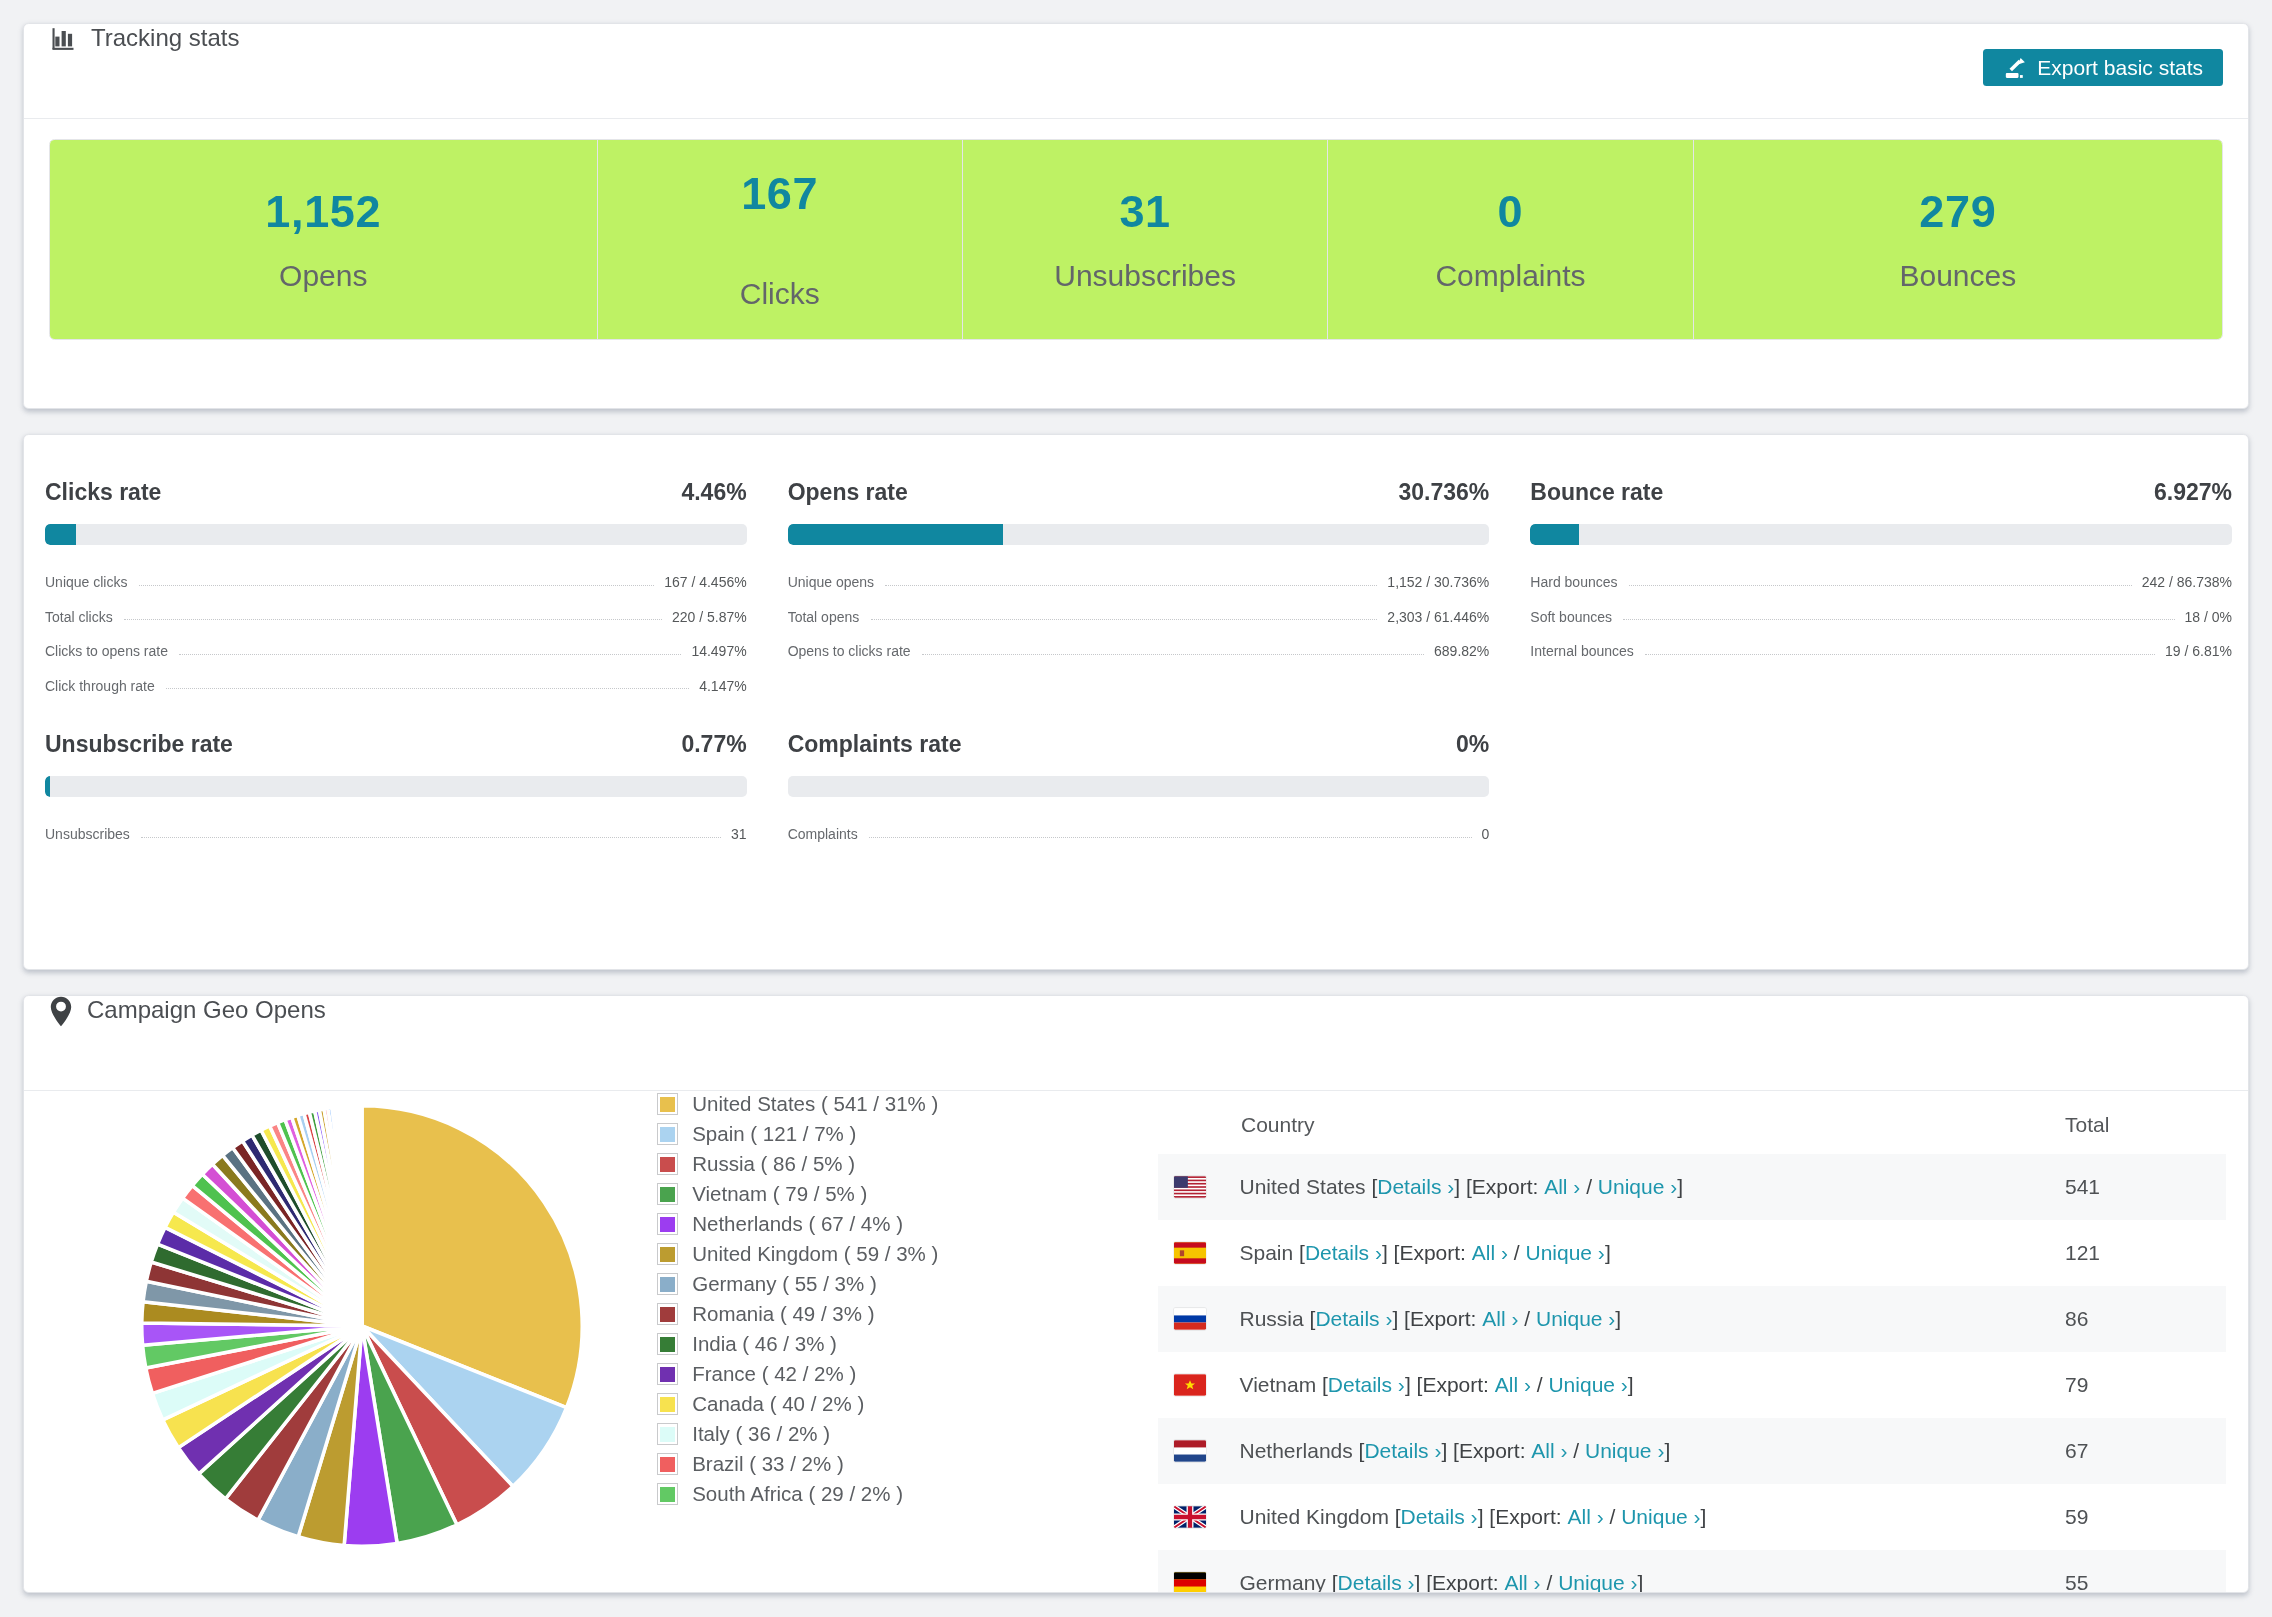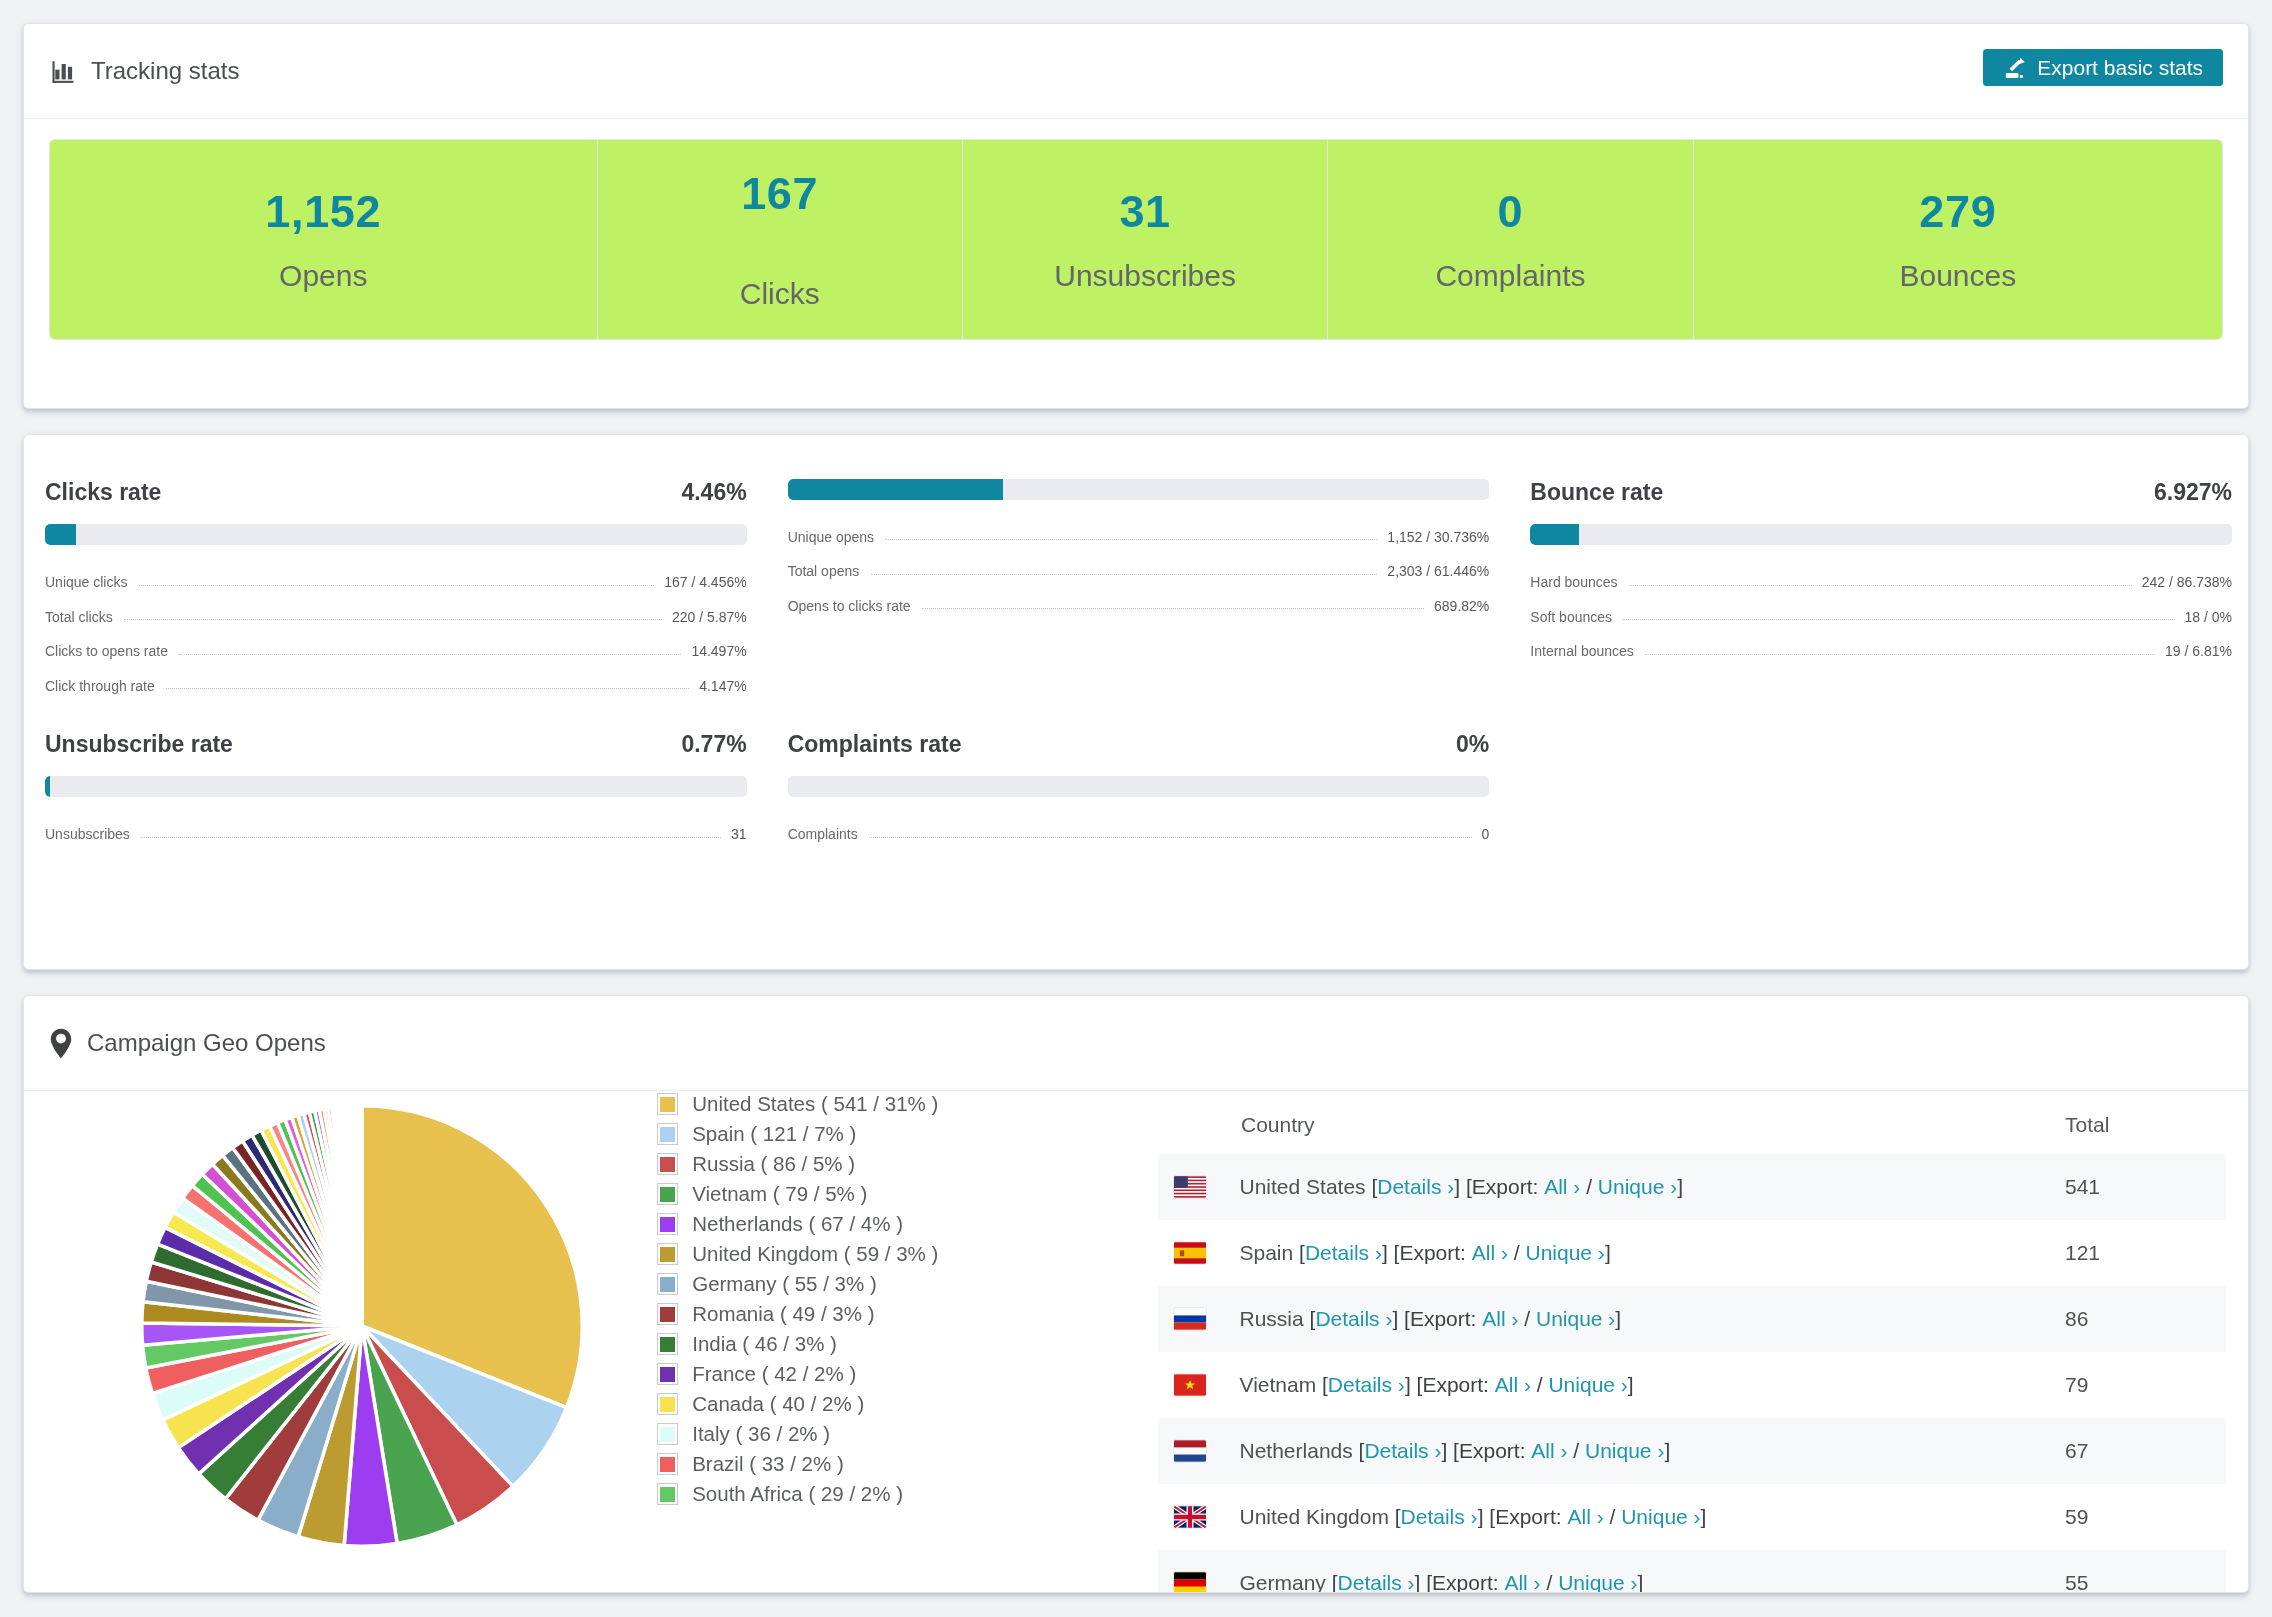--- a/index.html
+++ b/index.html
@@ -3,21 +3,21 @@
 <meta charset="utf-8">
 <style>
   html,body{margin:0;padding:0}
   body{width:2273px;height:1618px;overflow:hidden;position:relative;
        background:#f1f2f4;font-family:"Liberation Sans",sans-serif;color:#55585a;}
   .card{position:absolute;left:23px;width:2226px;background:#fff;border:0.7px solid #e2e4e8;
         border-radius:5.6px;box-shadow:0 2.8px 5.6px rgba(110,120,140,.38);box-sizing:border-box;}
   #card-tracking{top:23px;height:386px}
   #card-rates{top:434px;height:536px}
   #card-geo{top:995px;height:598px;overflow:hidden}
-  .card-header{height:94px;display:flex;align-items:center;padding:0 25px;
+  .card-header{height:94px;display:flex;align-items:flex-start;padding:0 25px;
                border-bottom:0.7px solid #e9ebee;font-size:24px;color:#4b4e52;position:relative}
   .hicon{margin-right:14px;display:flex;align-items:center}
   .btn-export{position:absolute;right:25px;top:25px;height:37px;padding:0 20px;border:none;
               border-radius:3.5px;background:#1087a0;color:#fff;font-size:21px;
               font-family:"Liberation Sans",sans-serif;display:flex;align-items:center;gap:10px;cursor:pointer}
   
   #stats-row{position:absolute;left:25px;right:25px;top:115px;height:199px;display:flex;
              border:0.7px solid #e4e5e8;border-radius:5.6px;overflow:hidden}
   .stat-box{display:flex;flex-direction:column;align-items:center;justify-content:center;background:#bef264}
   .stat-box + .stat-box{border-left:0.7px solid #e4e5e8}
@@ -129,20 +129,24 @@
       <span class="leader"></span>
       <span class="rval">14.497%</span>
         </div>
         <div class="rrow">
       <span>Click through rate</span>
       <span class="leader"></span>
       <span class="rval">4.147%</span>
         </div>
       </div>
       <div>
+        <div class="rate-head">
+      <span>Opens rate</span>
+      <span>30.736%</span>
+        </div>
     <div class="bar">
       <div class="bar-fill" style="width:30.736%"></div>
         </div>
         <div class="rrow">
       <span>Unique opens</span>
       <span class="leader"></span>
       <span class="rval">1,152 / 30.736%</span>
         </div>
         <div class="rrow">
       <span>Total opens</span>

